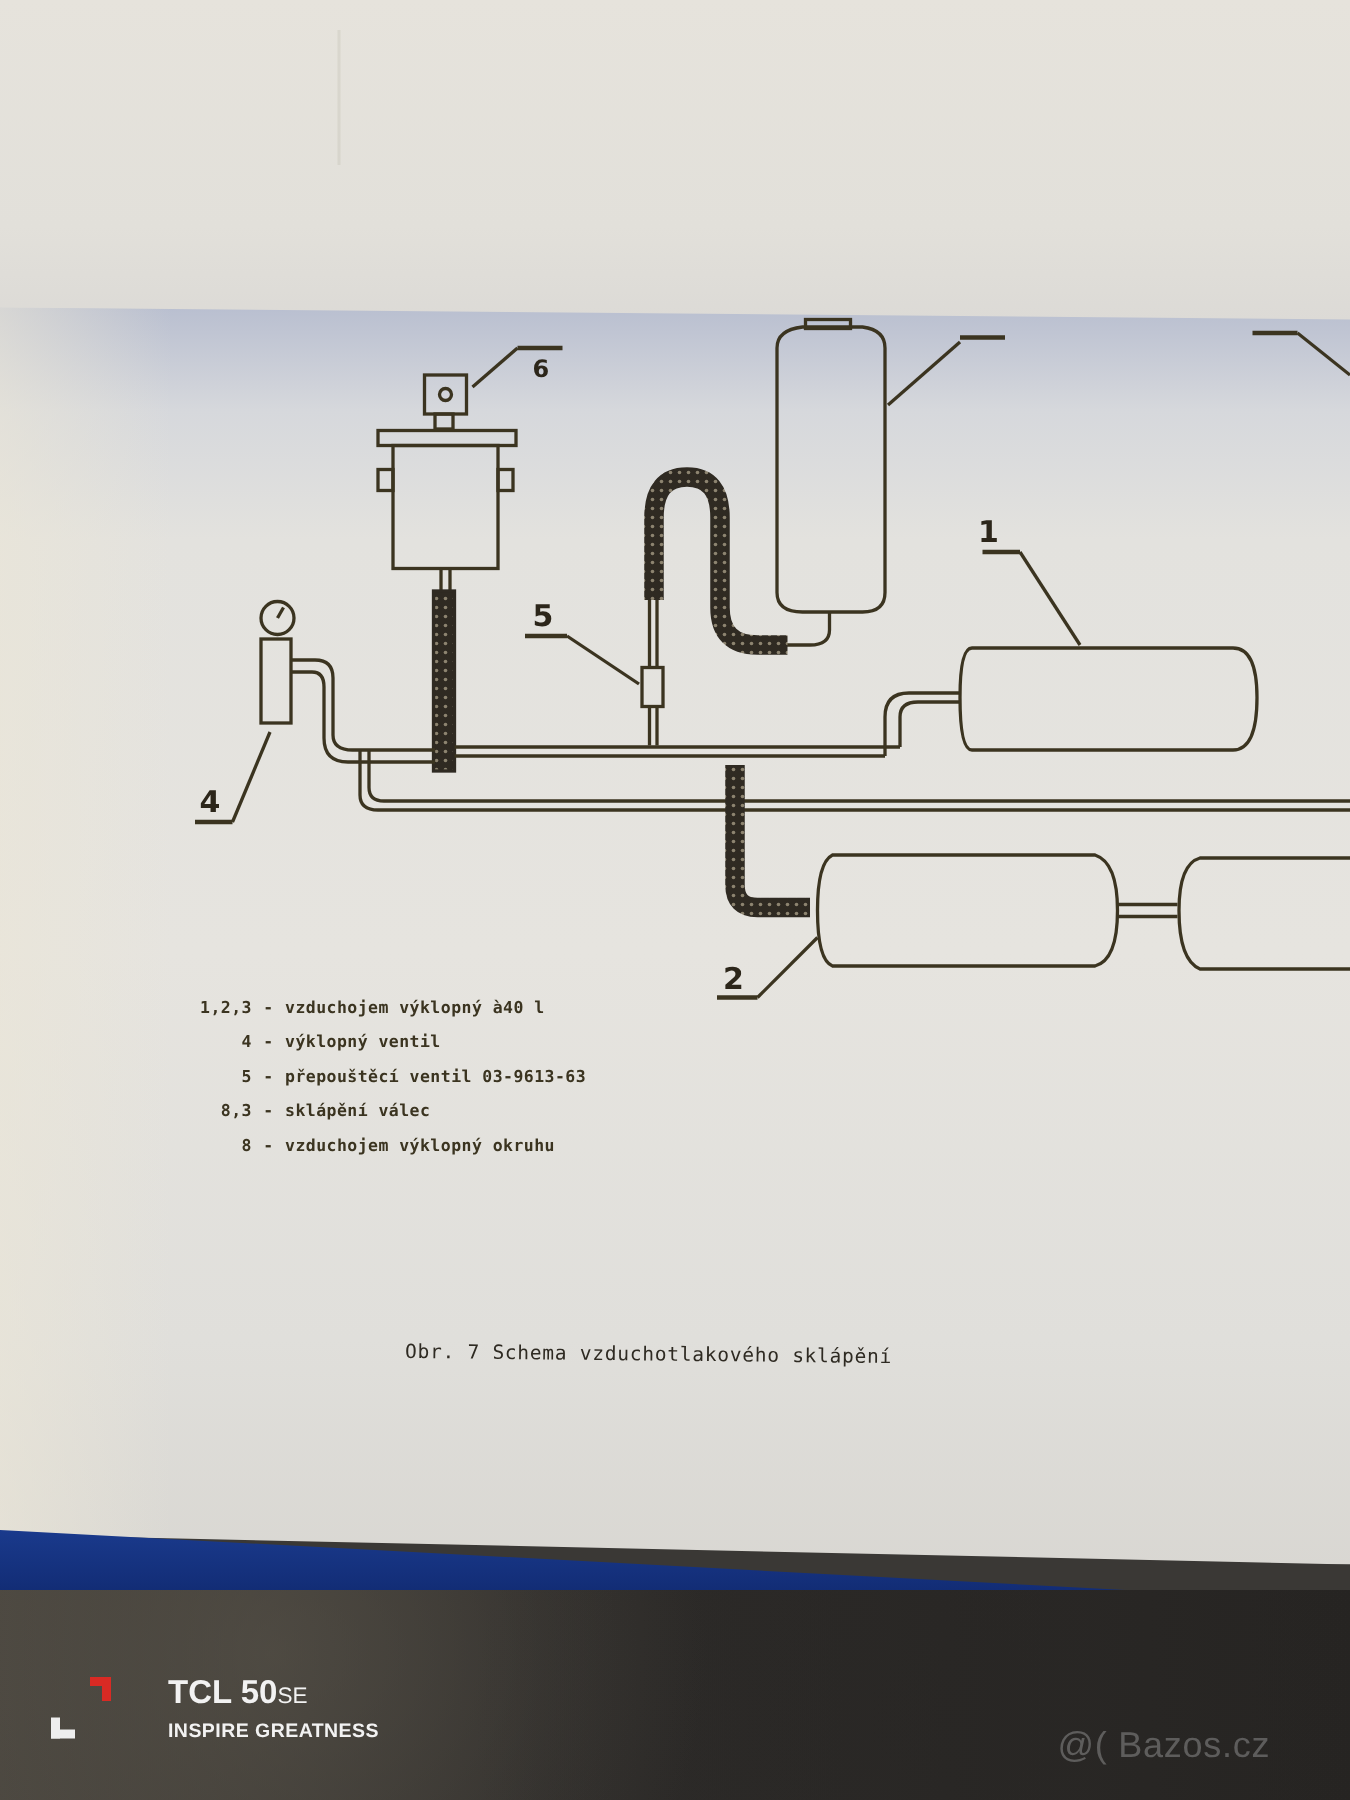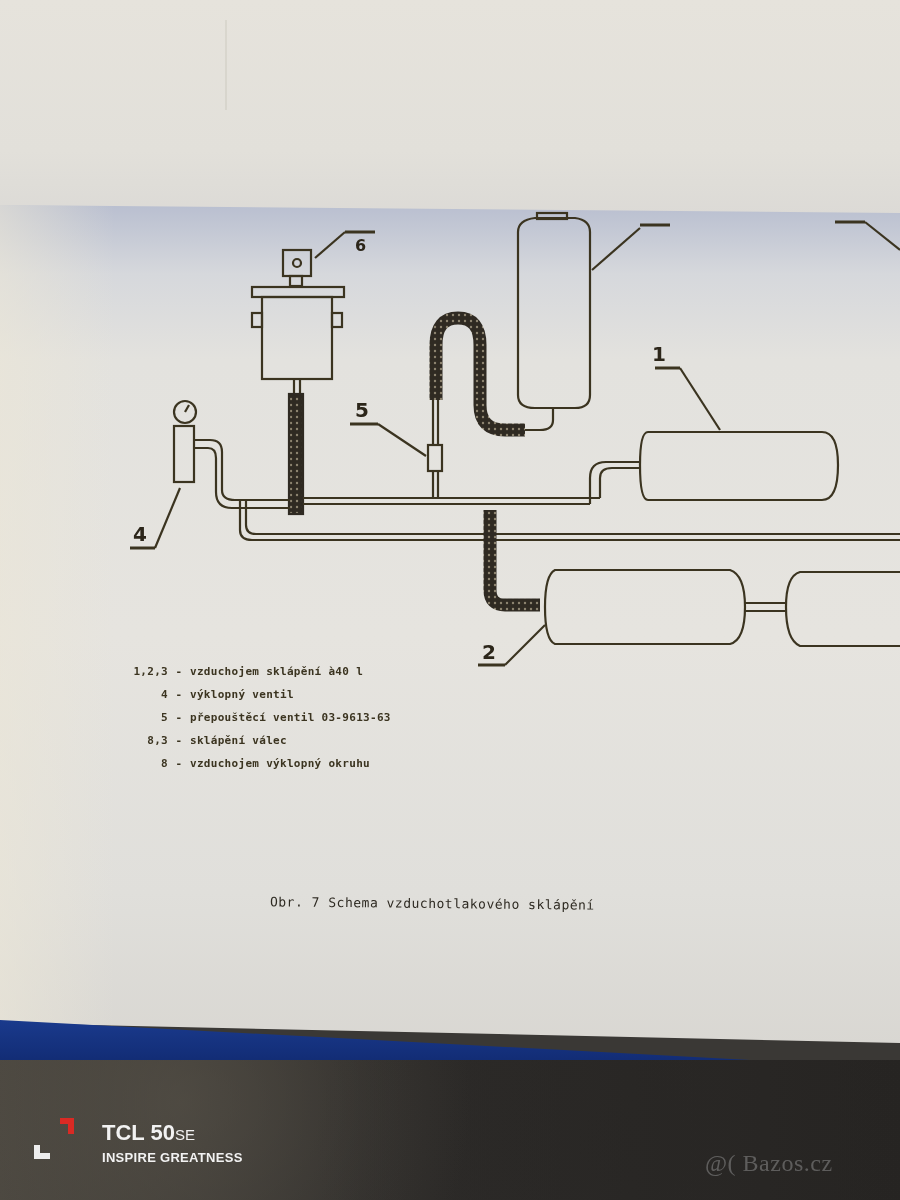--- a/index.html
+++ b/index.html
@@ -50,37 +50,37 @@
     position: absolute; left: 270px; top: 896px;
     font-family: "DejaVu Sans Mono", monospace; font-size: 13px;
     color: #2e2a22; letter-spacing: 0.5px; transform: rotate(0.6deg);
   }
   .callout {
     position: absolute; font-family: "DejaVu Sans", sans-serif; font-weight: bold;
     font-size: 20px; color: #2c261a;
   }
   .watermark-tcl {
     position: absolute; left: 32px; top: 1115px; color: #f2f2f2;
-    display: flex; align-items: flex-end; gap: 10px;
+    display: flex; align-items: flex-start; gap: 20px;
   }
   .tcl-logo { position: relative; width: 40px; height: 50px; }
   .tcl-logo .red {
     position: absolute; left: 28px; top: 3px; width: 14px; height: 16px;
     border-top: 6px solid #d92a24; border-right: 6px solid #d92a24; box-sizing: border-box;
   }
   .tcl-logo .white {
     position: absolute; left: 2px; top: 30px; width: 16px; height: 14px;
     border-left: 6px solid #eee; border-bottom: 6px solid #eee; box-sizing: border-box;
   }
   .tcl-text { padding-left: 20px; }
   .tcl-brand { font-family: "Liberation Sans", sans-serif; font-weight: bold; font-size: 22px; line-height: 26px; }
   .tcl-brand .se { font-size: 15px; font-weight: normal; }
   .tcl-tag { font-family: Liberation Sans, sans-serif; font-weight: bold; font-size: 13px; letter-spacing: 0.3px; margin-top: 2px; }
   .watermark-bazos {
-    position: absolute; left: 705px; top: 1150px; font-family: Liberation Serif, serif;
+    position: absolute; left: 705px; top: 1150px; font-family: Liberation Sans, sans-serif;
     font-size: 24px; color: rgba(130,130,130,0.6); letter-spacing: 0.5px;
   }
 </style>
 </head>
 <body>
 
 <div class="top-sheet">
   <div class="fold"></div>
 </div>
 <div class="main-sheet">
@@ -171,21 +171,21 @@
 <div class="callout" style="left:355px; top:236px; font-size:16px;">6</div>
 <div class="callout" style="left:652px; top:342px;">1</div>
 <div class="callout" style="left:355px; top:398px;">5</div>
 <div class="callout" style="left:133px; top:522px;">4</div>
 <div class="callout" style="left:482px; top:640px;">2</div>
 
 <div class="legend">
   <div class="legend-row">
     <span class="legend-num">1,2,3</span>
     <span class="legend-sep">-</span>
-    <span>vzduchojem sklápění à40 l</span>
+    <span>vzduchojem výklopný à40 l</span>
   </div>
   <div class="legend-row">
     <span class="legend-num">4</span>
     <span class="legend-sep">-</span>
     <span>výklopný ventil</span>
   </div>
   <div class="legend-row">
     <span class="legend-num">5</span>
     <span class="legend-sep">-</span>
     <span>přepouštěcí ventil 03-9613-63</span>

